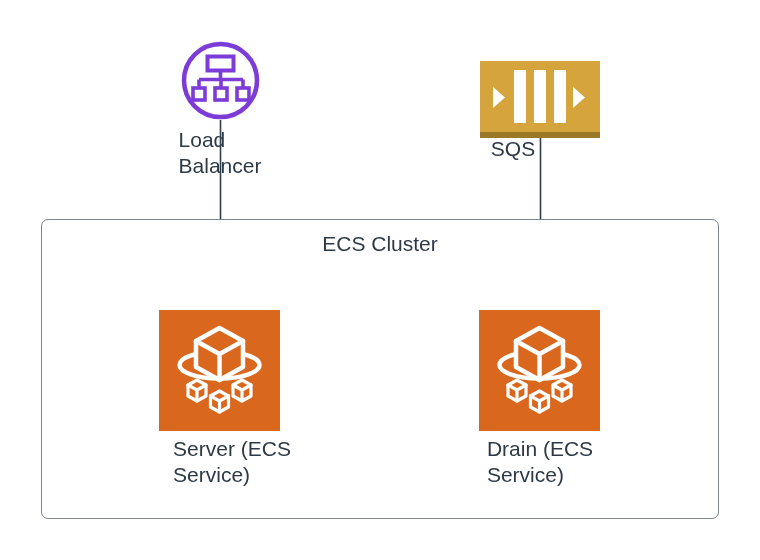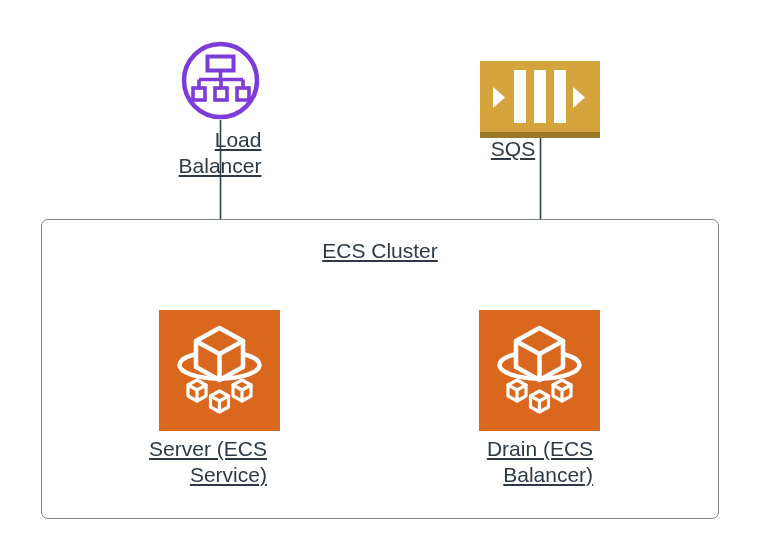--- a/index.html
+++ b/index.html
@@ -8,26 +8,25 @@
     width: 760px; height: 560px;
     background: #ffffff;
     font-family: "Liberation Sans", sans-serif;
     overflow: hidden;
   }
   .layer { position: absolute; left: 0; top: 0; }
   .node-svg { position: absolute; display: block; }
   .label {
     position: absolute;
     transform: translateX(-50%);
-    text-align: right;
+    text-align: left;
     white-space: pre-line;
     font-size: 21px;
     line-height: 26px;
     color: var(--text, #2D3A46);
-    text-decoration: underline;
   }
   .cluster-box {
     position: absolute;
     left: 41px; top: 219px;
     width: 678px; height: 300px;
     box-sizing: border-box;
     border: 1px solid var(--border, #7E868D);
     border-radius: 7px;
     background: #ffffff;
   }
@@ -51,21 +50,21 @@
       <path class="edge-line" d="M220.5,120 L220.5,295"></path>
       <polygon class="edge-head" points="214,293.5 227,293.5 220.5,309"></polygon>
     </g>
     <g>
       <path class="edge-line" d="M540.5,138 L540.5,295"></path>
       <polygon class="edge-head" points="534,293.5 547,293.5 540.5,309"></polygon>
     </g>
   </svg>
 
   <div class="cluster-box"></div>
-  <div class="label" style="left:380px; top:238px;">ECS Cluster</div>
+  <div class="label" style="left:380px; top:231px;">ECS Cluster</div>
 
   <svg class="node-svg" style="left:181px; top:41px;" width="79" height="79" viewBox="0 0 79 79">
     <circle class="lb-stroke" cx="39.5" cy="39.5" r="36.5" stroke-width="4.5"></circle>
     <g>
       <path d="M39.5,29 V38.5 M18,38.5 H62 M18,38.5 V47 M40,38.5 V47 M62,38.5 V47" fill="none" stroke="var(--purple, #7D3BD8)" stroke-width="3.6"></path>
       <rect class="lb-stroke" x="26.5" y="15.5" width="26" height="14" stroke-width="4"></rect>
       <rect class="lb-stroke" x="12" y="47" width="12" height="12" stroke-width="3.6"></rect>
       <rect class="lb-stroke" x="34" y="47" width="12" height="12" stroke-width="3.6"></rect>
       <rect class="lb-stroke" x="56" y="47" width="12" height="12" stroke-width="3.6"></rect>
     </g>
@@ -95,35 +94,35 @@
       <g stroke-width="3.2">
         <polygon class="ecs-filled" points="38,70 47,75 47,86 38,91 29,86 29,75"></polygon>
         <path class="ecs-stroke" d="M29,75 L38,80 L47,75 M38,80 V91"></path>
         <polygon class="ecs-filled" points="83,70 92,75 92,86 83,91 74,86 74,75"></polygon>
         <path class="ecs-stroke" d="M74,75 L83,80 L92,75 M83,80 V91"></path>
         <polygon class="ecs-filled" points="60.5,81 69.5,86 69.5,97 60.5,102 51.5,97 51.5,86"></polygon>
         <path class="ecs-stroke" d="M51.5,86 L60.5,91 L69.5,86 M60.5,91 V102"></path>
       </g>
     </g>
   </svg>
-  <div class="label" style="left:208px; top:436px;">Server (ECS
+  <div class="label" style="left:232px; top:436px;">Server (ECS
 Service)</div>
 
   <svg class="node-svg" style="left:479px; top:310px;" width="121" height="121" viewBox="0 0 121 121">
     <g>
       <rect class="ecs-bg" x="0" y="0" width="121" height="121"></rect>
       <ellipse class="ecs-stroke" cx="60.5" cy="55" rx="40" ry="13.5" stroke-width="4.5"></ellipse>
       <polygon class="ecs-filled" points="60.5,18 84,31 84,57 60.5,70 37,57 37,31" stroke-width="4.5"></polygon>
       <path class="ecs-stroke" d="M37,31 L60.5,44 L84,31 M60.5,44 V70" stroke-width="4.5"></path>
       <g stroke-width="3.2">
         <polygon class="ecs-filled" points="38,70 47,75 47,86 38,91 29,86 29,75"></polygon>
         <path class="ecs-stroke" d="M29,75 L38,80 L47,75 M38,80 V91"></path>
         <polygon class="ecs-filled" points="83,70 92,75 92,86 83,91 74,86 74,75"></polygon>
         <path class="ecs-stroke" d="M74,75 L83,80 L92,75 M83,80 V91"></path>
         <polygon class="ecs-filled" points="60.5,81 69.5,86 69.5,97 60.5,102 51.5,97 51.5,86"></polygon>
         <path class="ecs-stroke" d="M51.5,86 L60.5,91 L69.5,86 M60.5,91 V102"></path>
       </g>
     </g>
   </svg>
   <div class="label" style="left:540px; top:436px;">Drain (ECS
-Balancer)</div>
+Service)</div>
 
 </div>
 
 </body></html>

